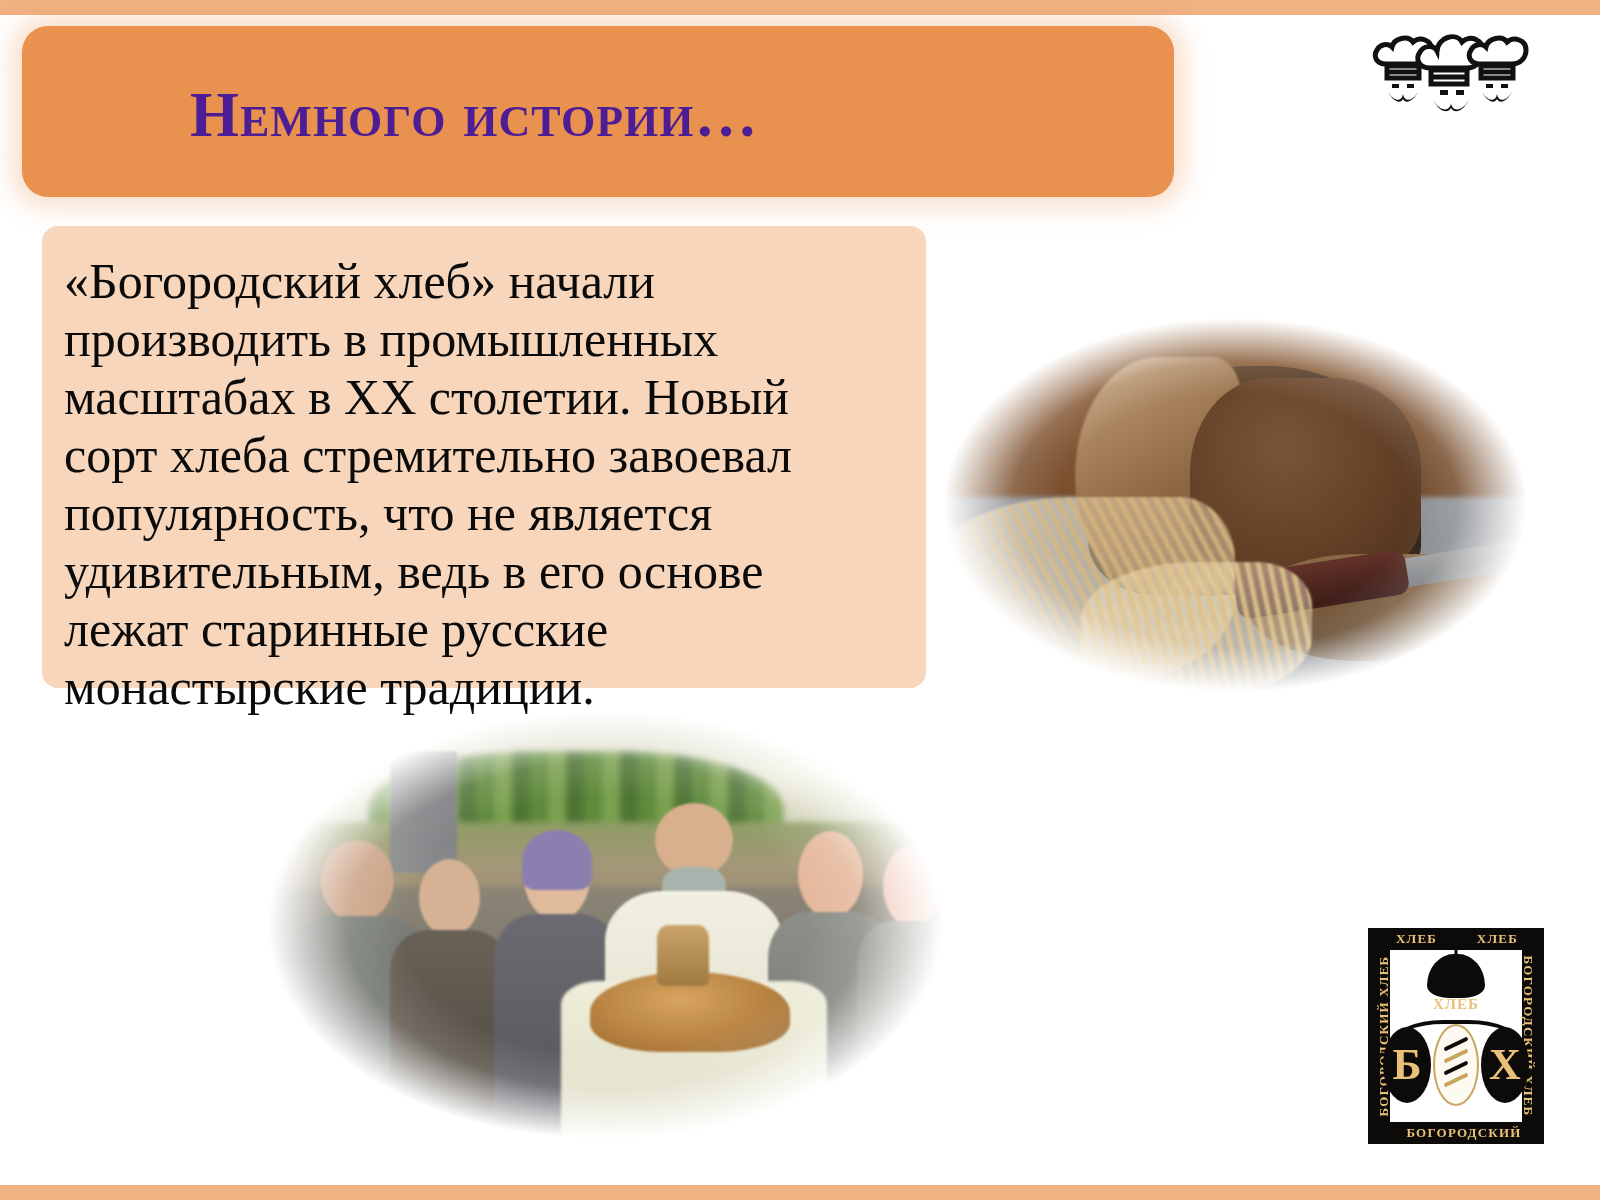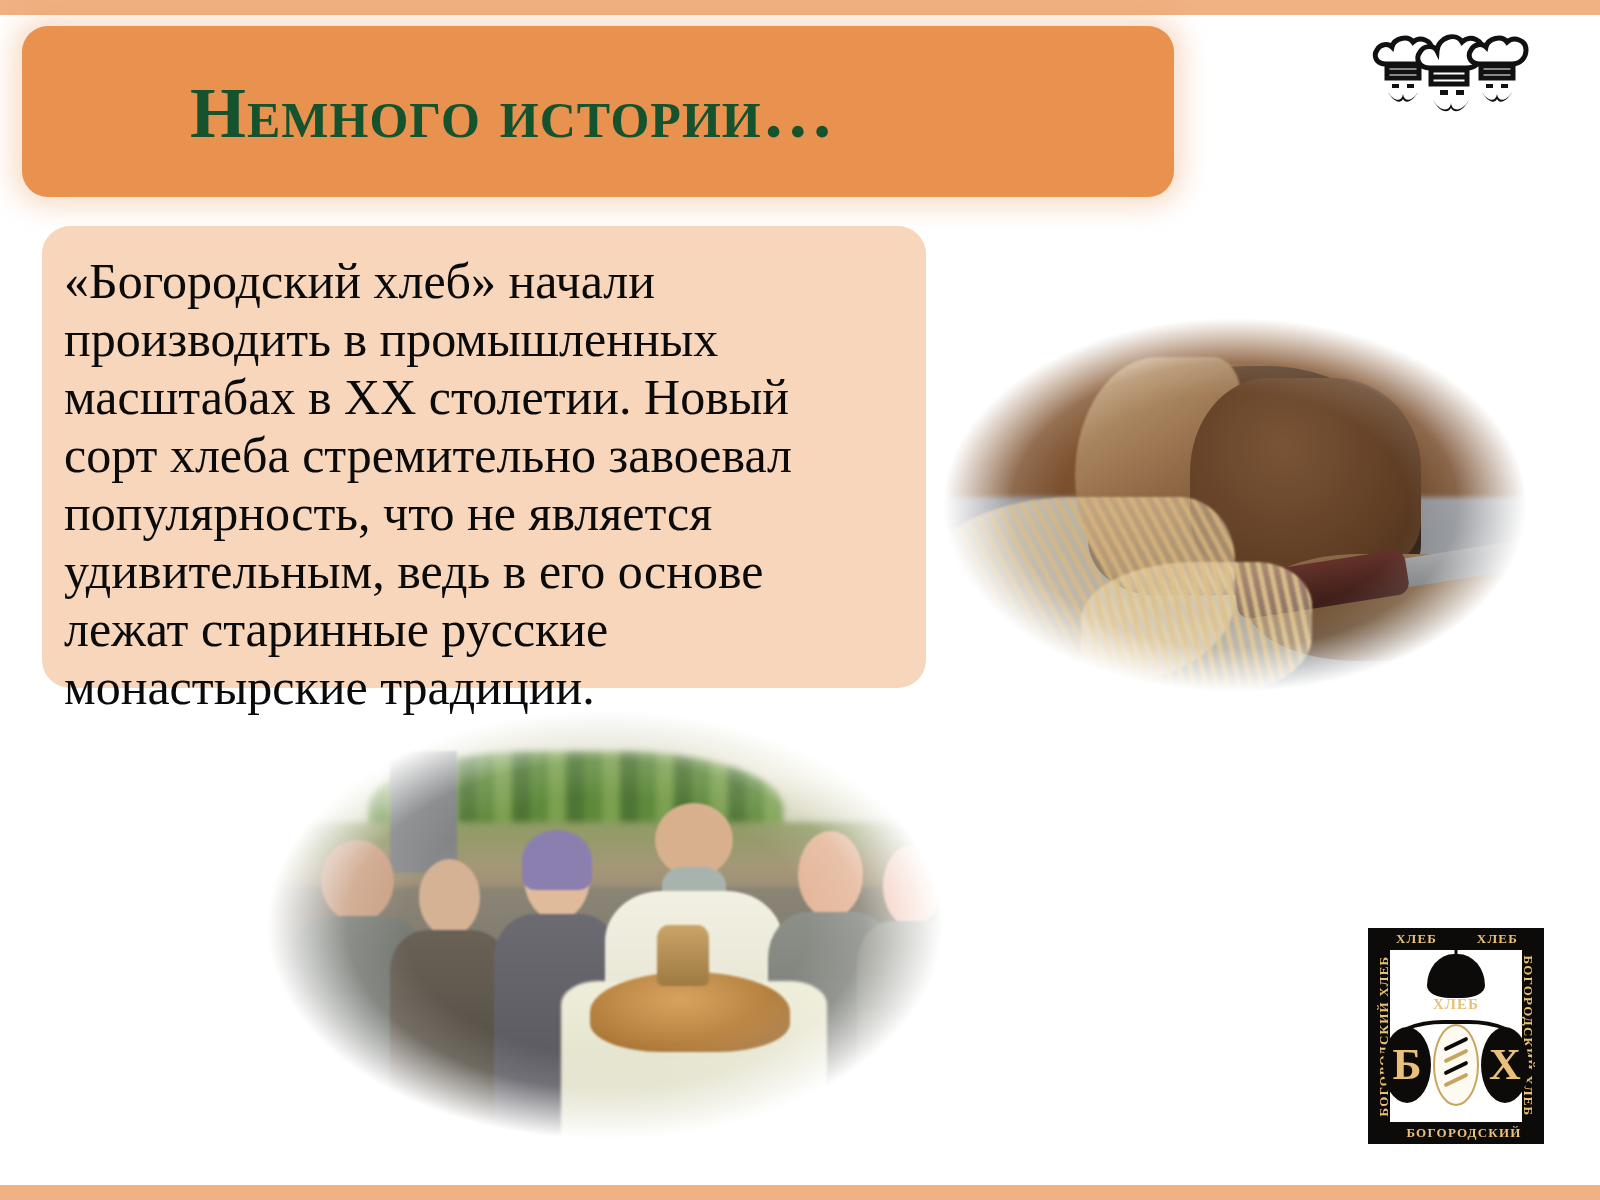--- a/index.html
+++ b/index.html
@@ -33,25 +33,25 @@
     top: 26px;
     width: 1152px;
     height: 171px;
     background: #E9914E;
     border-radius: 26px;
     box-shadow: 0 0 26px 10px rgba(233,145,78,0.30);
   }
   .title-text {
     position: absolute;
     left: 168px;
-    top: 51px;
-    font-size: 72px;
+    top: 58px;
+    font-size: 63px;
     line-height: 1;
     font-weight: bold;
-    color: #14532d;
+    color: #4c1d95;
     font-variant: small-caps;
     letter-spacing: 1px;
     white-space: nowrap;
     font-family: "Liberation Serif", "DejaVu Serif", serif;
   }
 
   
   .chef-logo {
     position: absolute;
     left: 1368px;
@@ -61,21 +61,21 @@
   }
 
   
   .text-card {
     position: absolute;
     left: 42px;
     top: 226px;
     width: 884px;
     height: 462px;
     background: #F7D6BC;
-    border-radius: 28px;
+    border-radius: 16px;
     box-sizing: border-box;
     padding: 26px 34px 20px 22px;
   }
   .body-text {
     font-size: 50px;
     line-height: 1.16;
     color: #0b0b0b;
     font-family: "Liberation Serif", "DejaVu Serif", serif;
     text-align: left;
     white-space: pre-line;

